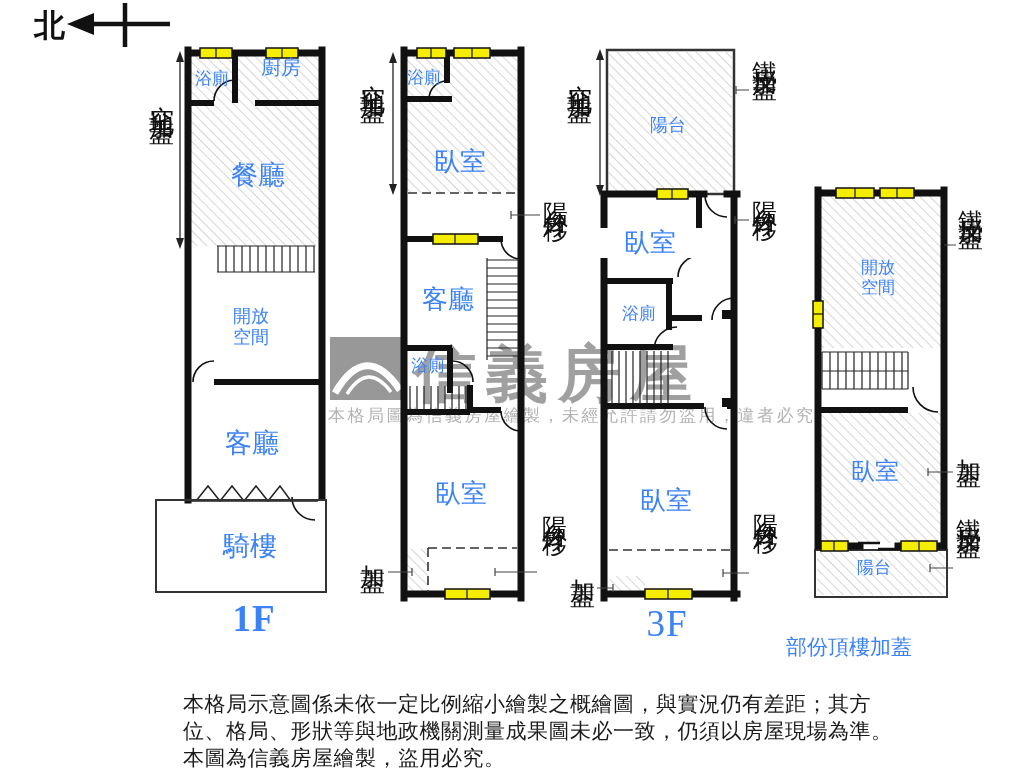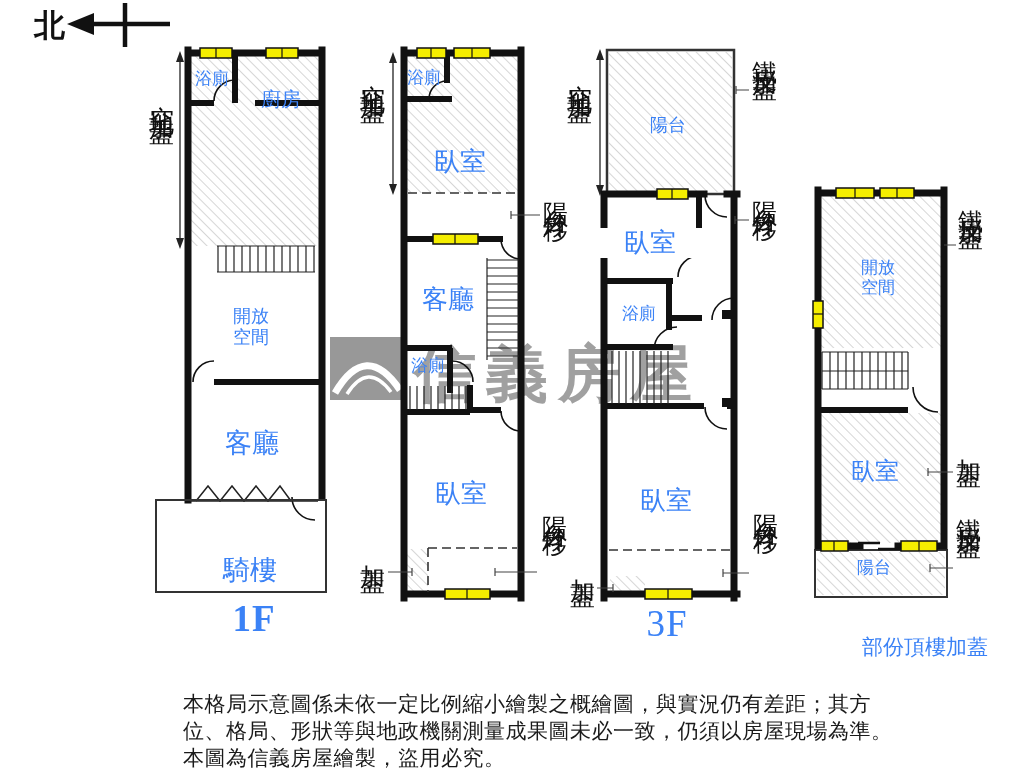--- a/index.html
+++ b/index.html
@@ -23,20 +23,21 @@
 
 <div id="stage">
 
   <div class="layer" id="wm-layer">
     <svg width="1024" height="768" style="z-index:1;">
       <rect x="330" y="337" width="75" height="63" fill="#989898"></rect>
       <path d="M335,393 Q366,340 400,390" stroke="#ffffff" stroke-width="7" fill="none"></path>
       <path d="M347,394 Q368,361 391,392" stroke="#ffffff" stroke-width="3.5" fill="none"></path>
     </svg>
     <div class="wm-brand" style="left:414px;top:332px;">信義房屋</div>
+    <div class="wm-notice" style="left:328px;top:404px;">本格局圖為信義房屋繪製，未經允許請勿盜用，違者必究</div>
   </div>
 
   <svg width="1024" height="768" viewBox="0 0 1024 768">
     <defs>
       <pattern id="hatch" width="7" height="7" patternUnits="userSpaceOnUse" patternTransform="rotate(-45)">
         <line x1="0" y1="0" x2="0" y2="7" stroke="#c0c0c0" stroke-width="1.3"></line>
       </pattern>
     </defs>
 
     <g>
@@ -183,25 +184,26 @@
         <line x1="919" y1="541" x2="919" y2="551" stroke="#111" stroke-width="1.2"></line>
       </g>
     </g>
   </svg>
 
   <div class="layer" id="label-layer">
     <div class="north" style="left:34px;top:5px;">北</div>
 
     <div class="vlbl" style="left:146px;top:85px;">空地加蓋</div>
     <div class="lbl" style="left:188px;top:69px;width:48px;font-size:17px;">浴廁</div>
-    <div class="lbl" style="left:249px;top:88px;width:64px;font-size:20px;font-family:Liberation Serif, serif;">廚房</div>
+    <div class="lbl" style="left:249px;top:56px;width:64px;font-size:20px;font-family:Liberation Serif, serif;">廚房</div>
+    <div class="lbl" style="left:204px;top:160px;width:108px;font-size:27px;">餐廳</div>
     <div class="lbl" style="left:213px;top:306px;width:76px;font-size:18px;">開放
 空間</div>
     <div class="lbl" style="left:198px;top:428px;width:108px;font-size:27px;">客廳</div>
-    <div class="lbl" style="left:196px;top:531px;width:108px;font-size:27px;margin-top:24px;">騎樓</div>
+    <div class="lbl" style="left:196px;top:531px;width:108px;font-size:27px;">騎樓</div>
     <div class="lbl floor-num" style="left:214px;top:598px;width:80px;font-weight:bold;">1F</div>
 
     <div class="vlbl" style="left:357px;top:64px;">空地加蓋</div>
     <div class="lbl" style="left:402px;top:68px;width:44px;font-size:17px;">浴廁</div>
     <div class="lbl" style="left:408px;top:147px;width:104px;font-size:26px;">臥室</div>
     <div class="vlbl" style="left:540px;top:183px;">陽台外移</div>
     <div class="lbl" style="left:396px;top:285px;width:104px;font-size:26px;">客廳</div>
     <div class="lbl" style="left:406px;top:356px;width:44px;font-size:17px;">浴廁</div>
     <div class="lbl" style="left:409px;top:479px;width:104px;font-size:26px;">臥室</div>
     <div class="vlbl" style="left:357px;top:544px;">加蓋</div>
@@ -218,19 +220,19 @@
     <div class="vlbl" style="left:750px;top:495px;">陽台外移</div>
     <div class="lbl floor-num" style="left:627px;top:603px;width:80px;">3F</div>
 
     <div class="lbl" style="left:840px;top:258px;width:76px;font-size:17px;">開放
 空間</div>
     <div class="vlbl" style="left:955px;top:190px;">鐵皮加蓋</div>
     <div class="lbl" style="left:823px;top:458px;width:104px;font-size:24px;">臥室</div>
     <div class="vlbl" style="left:953px;top:438px;">加蓋</div>
     <div class="lbl" style="left:846px;top:558px;width:56px;font-size:17px;">陽台</div>
     <div class="vlbl" style="left:953px;top:499px;">鐵皮加蓋</div>
-    <div class="lbl" style="left:850px;top:635px;width:150px;font-size:21px;">部份頂樓加蓋</div>
+    <div class="lbl" style="left:774px;top:635px;width:150px;font-size:21px;">部份頂樓加蓋</div>
 
     <div class="disclaimer" style="left:183px;top:691px;">本格局示意圖係未依一定比例縮小繪製之概繪圖，與實況仍有差距；其方
 位、格局、形狀等與地政機關測量成果圖未必一致，仍須以房屋現場為準。
 本圖為信義房屋繪製，盜用必究。</div>
   </div>
 </div>
 
 </body></html>

